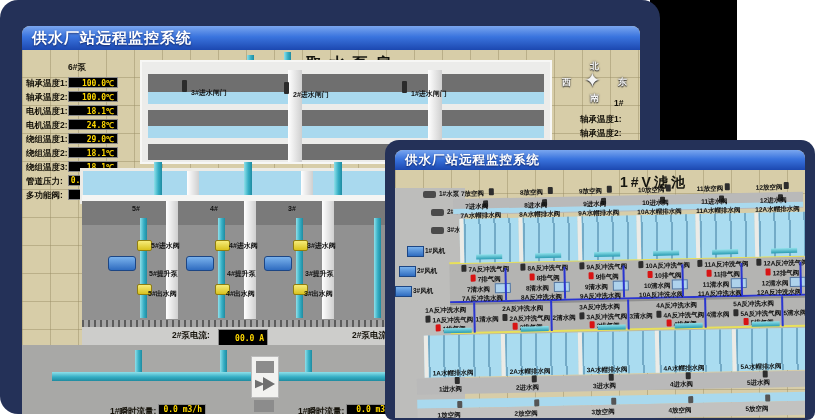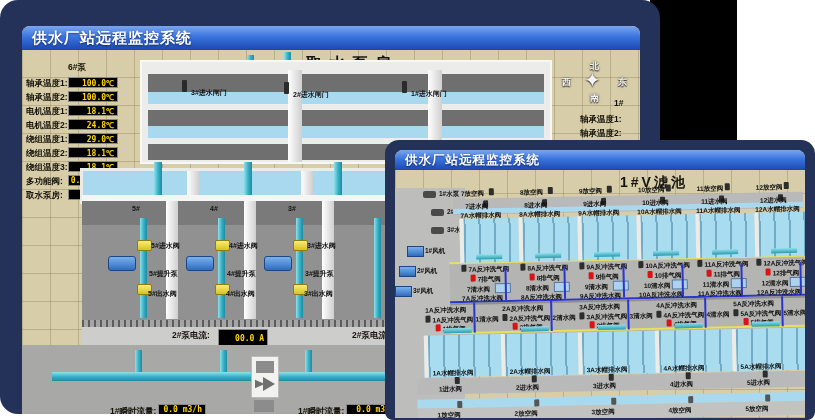--- a/index.html
+++ b/index.html
@@ -83,23 +83,23 @@
             <div class="lbl8" style="left: 4px; top: 56px;">电机温度1:</div>
             <div class="readout" style="left: 46px; top: 55px; width: 50px; height: 11px;">18.1℃</div>
             <div class="lbl8" style="left: 4px; top: 70px;">电机温度2:</div>
             <div class="readout" style="left: 46px; top: 69px; width: 50px; height: 11px;">24.8℃</div>
             <div class="lbl8" style="left: 4px; top: 84px;">绕组温度1:</div>
             <div class="readout" style="left: 46px; top: 83px; width: 50px; height: 11px;">29.0℃</div>
             <div class="lbl8" style="left: 4px; top: 98px;">绕组温度2:</div>
             <div class="readout" style="left: 46px; top: 97px; width: 50px; height: 11px;">18.1℃</div>
             <div class="lbl8" style="left: 4px; top: 112px;">绕组温度3:</div>
             <div class="readout" style="left: 46px; top: 111px; width: 50px; height: 11px;">18.1℃</div>
-            <div class="lbl8" style="left: 4px; top: 126px;">多功能阀:</div>
+            <div class="lbl8" style="left: 4px; top: 126px;">管道压力:</div>
             <div class="readout" style="left: 46px; top: 125px; width: 50px; height: 11px;">0.0007MPa</div>
-            <div class="lbl8" style="left: 4px; top: 140px;">取水泵房:</div>
+            <div class="lbl8" style="left: 4px; top: 140px;">多功能阀:</div>
             <div class="readout" style="left: 46px; top: 139px; width: 50px; height: 11px;">0%</div>
           </div>
 
         <div class="lbl8" style="left:592px;top:48px;">1#</div>
         <div id="rightPanel">
             <div class="lbl8" style="left: 558px; top: 64px;">轴承温度1:</div>
             <div class="lbl8" style="left: 558px; top: 78px;">轴承温度2:</div>
           </div>
 
         <div class="abs" style="left:118px;top:10px;width:412px;height:104px;background:#ececea;border:2px solid #f7f7f5;box-sizing:border-box;">

